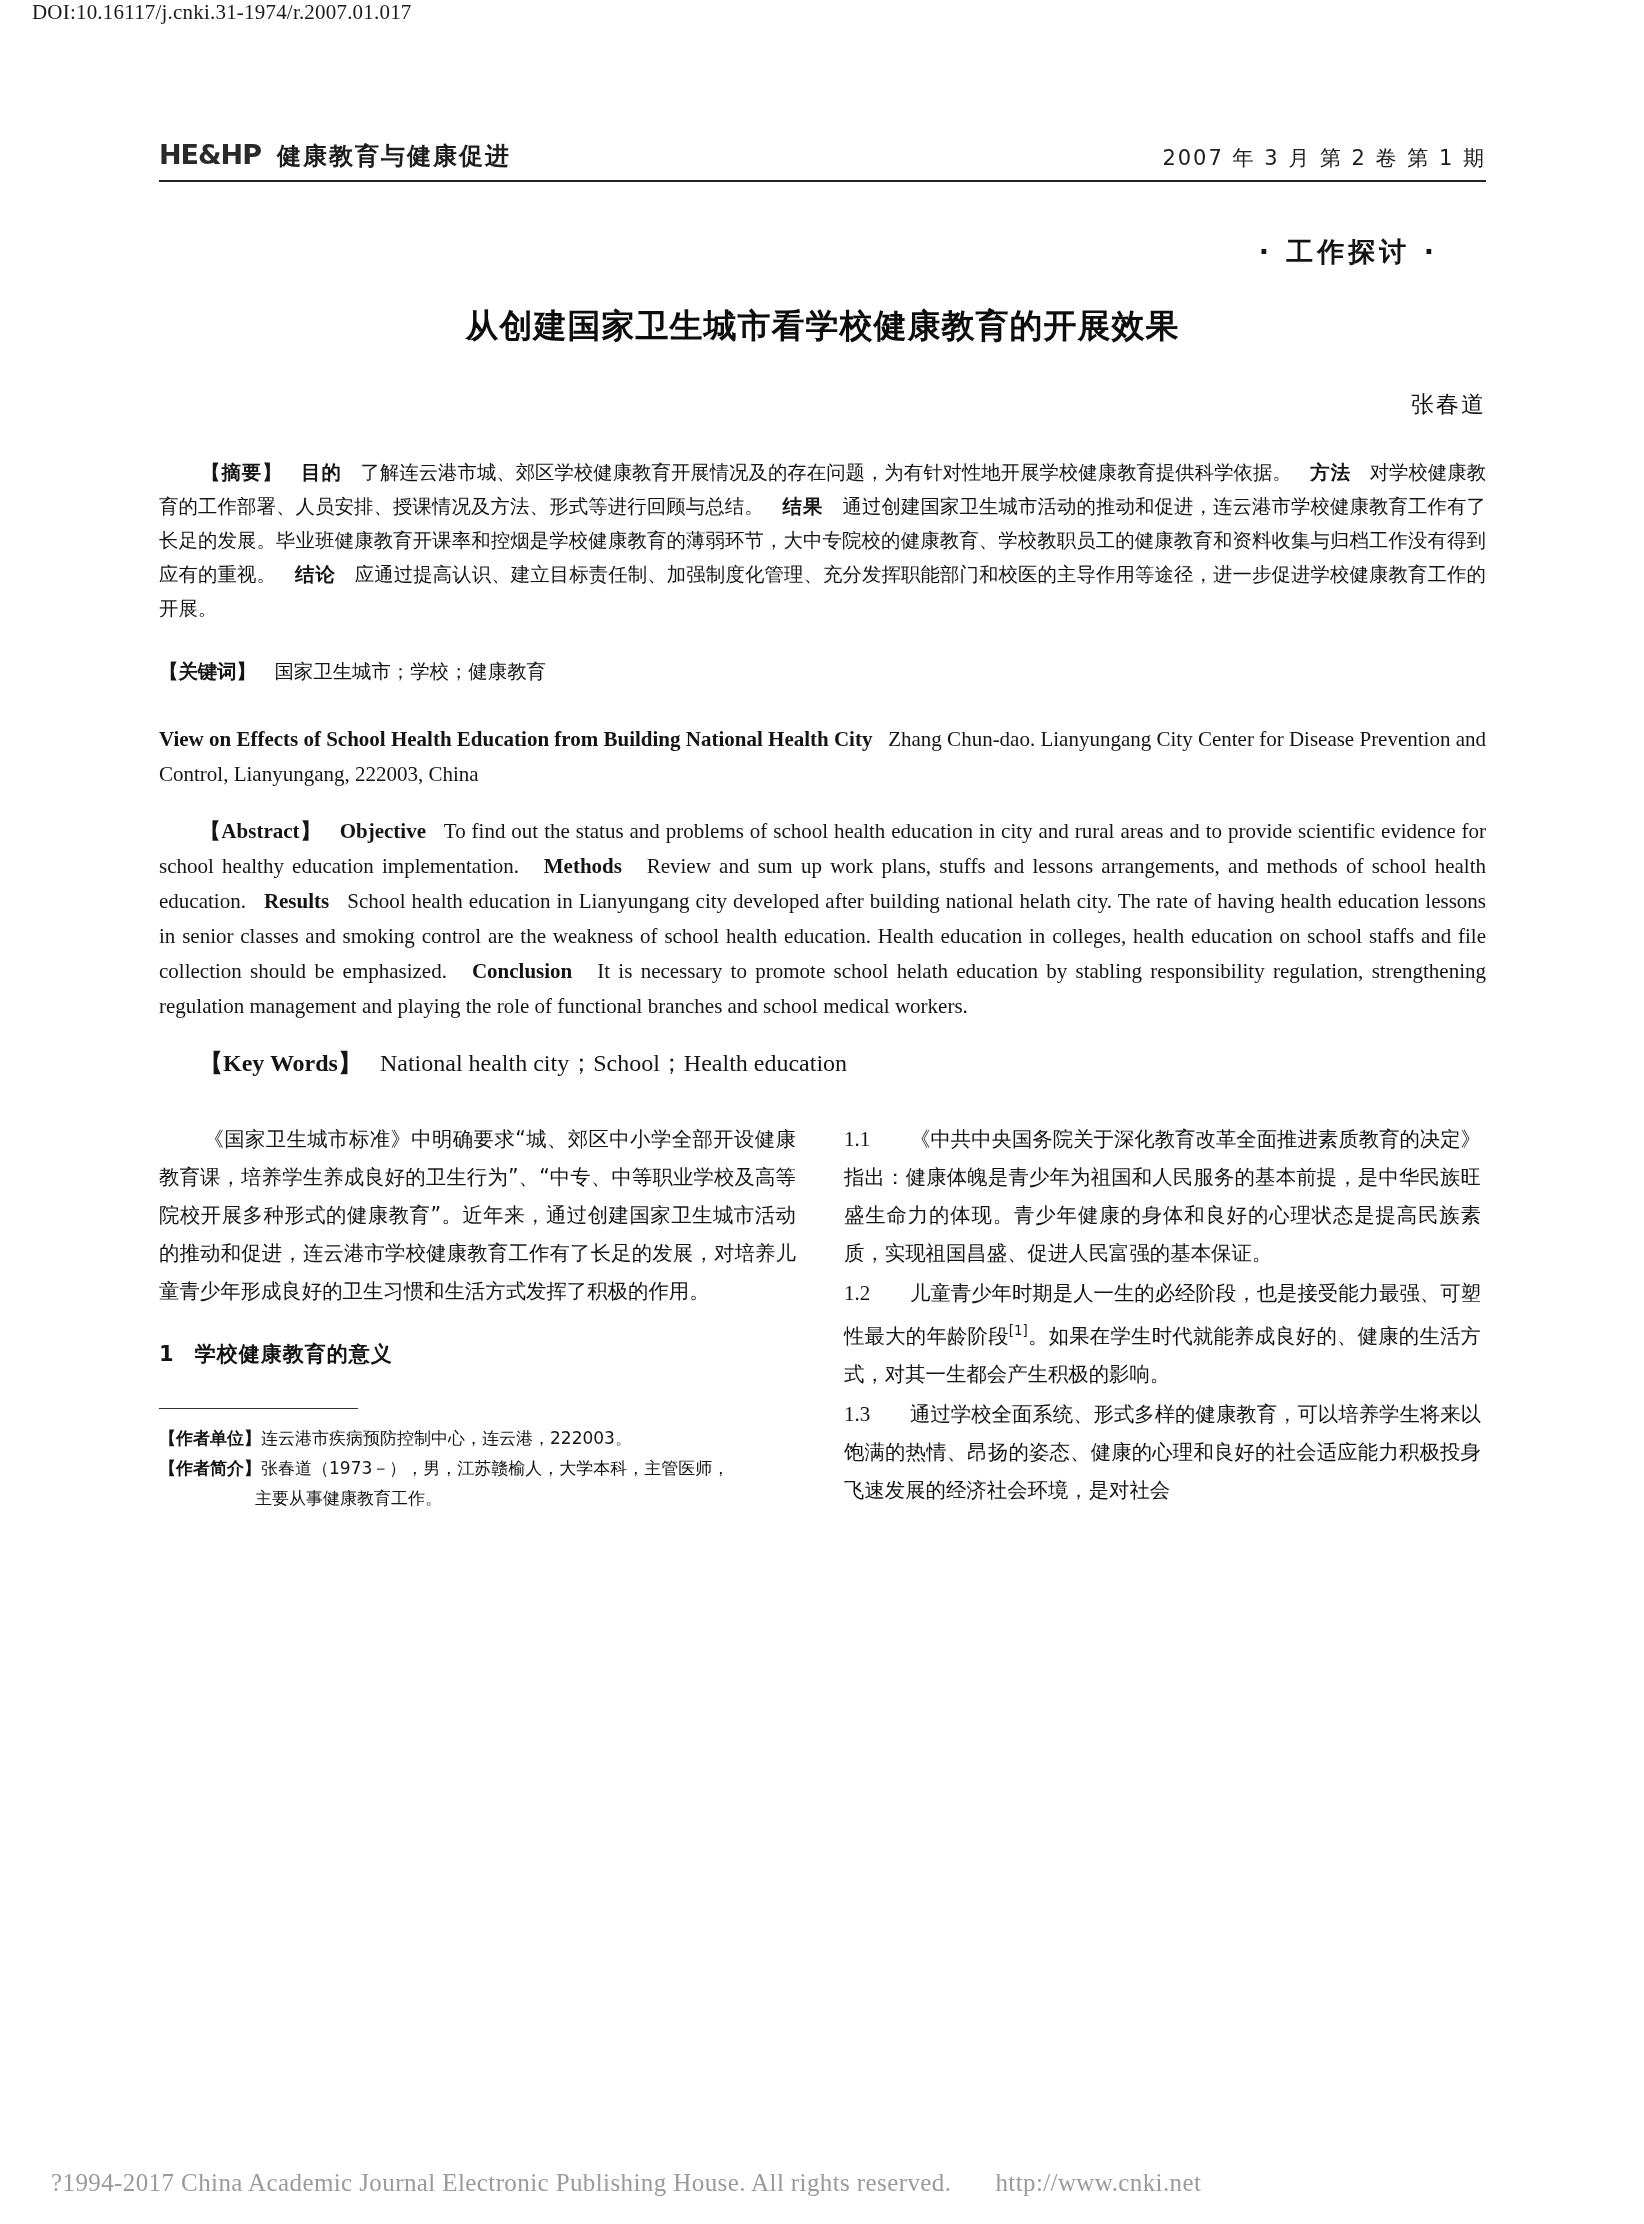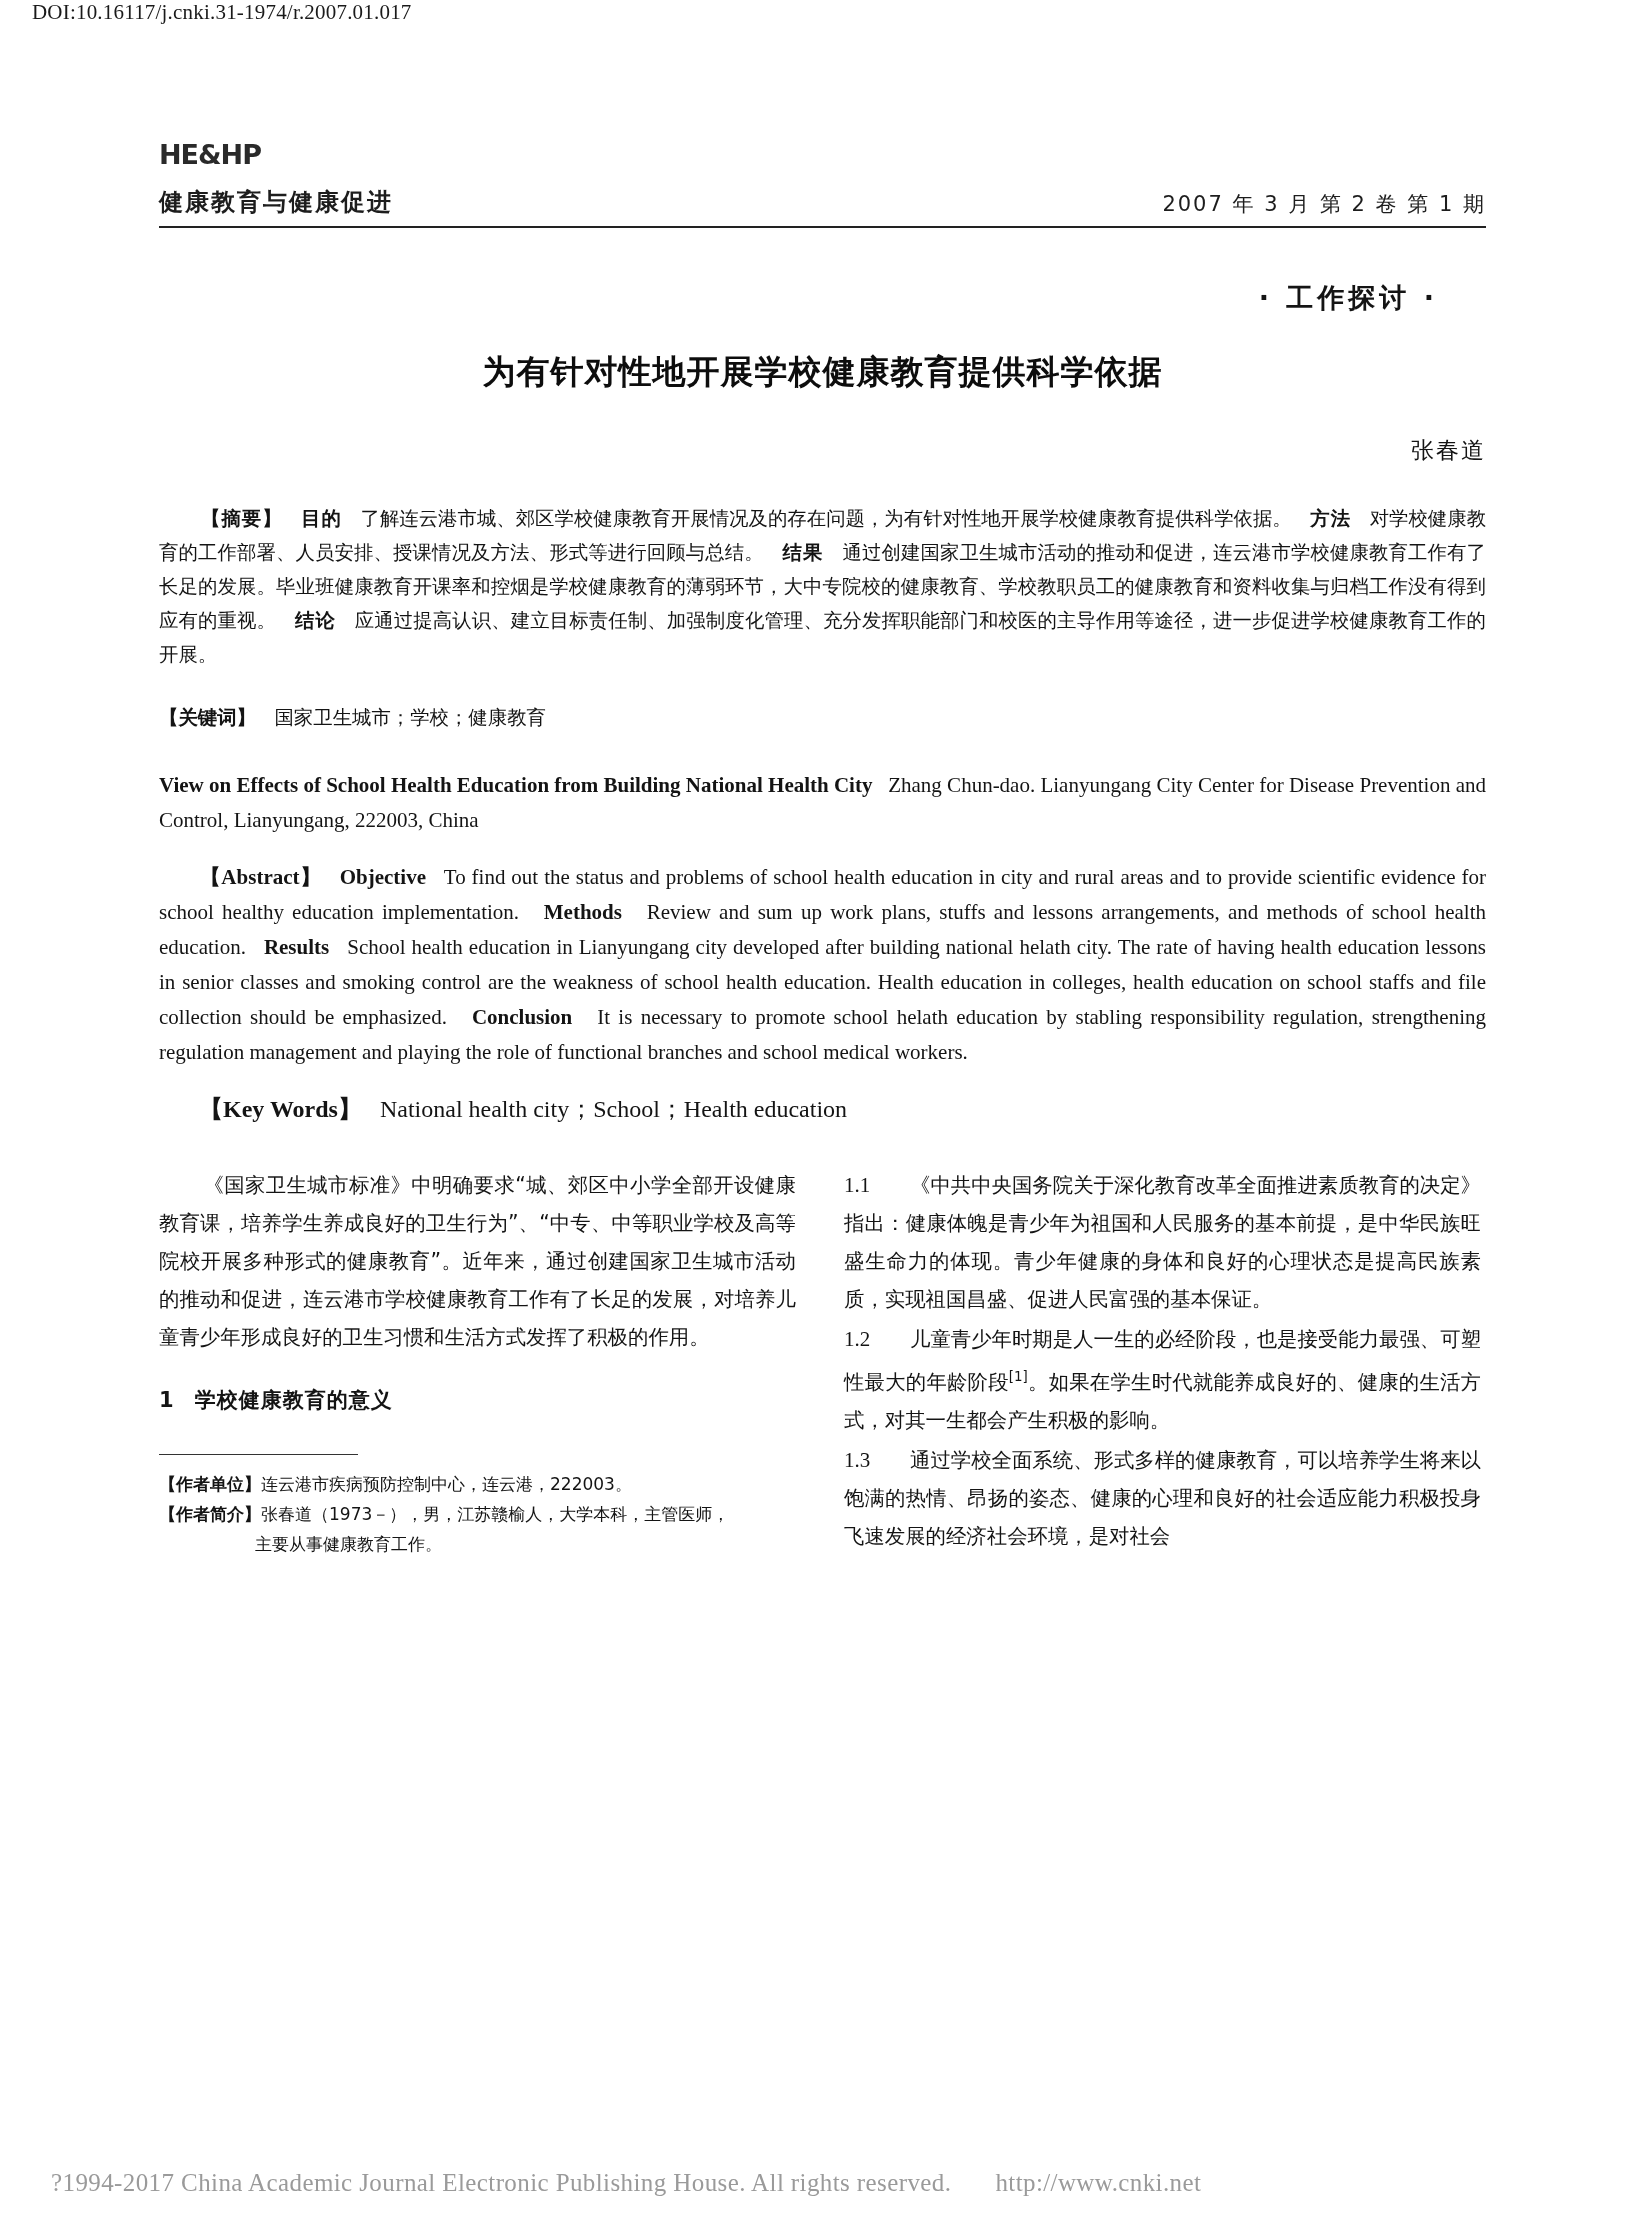--- a/index.html
+++ b/index.html
@@ -40,21 +40,20 @@
     display: flex;
     align-items: flex-end;
     justify-content: space-between;
     padding-bottom: 8px;
     border-bottom: 2px solid #222;
   }
   .runhead-left {
     display: flex;
     align-items: baseline;
     gap: 16px;
-    flex-direction: column;
   }
   .journal-logo {
     font-family: "DejaVu Sans", sans-serif;
     font-size: 27px;
     font-weight: 700;
     letter-spacing: -1px;
     color: #2a2a2a;
   }
   .journal-cn {
     font-family: "DejaVu Sans", sans-serif;
@@ -208,21 +207,21 @@
     <div class="runhead">
       <div class="runhead-left">
         <span class="journal-logo">HE&amp;HP</span>
         <span class="journal-cn">健康教育与健康促进</span>
       </div>
       <div class="runhead-right">2007 年 3 月   第 2 卷   第 1 期</div>
     </div>
 
     <div class="section-mark">· 工作探讨 ·</div>
 
-    <h1 class="title">为有针对性地开展学校健康教育提供科学依据</h1>
+    <h1 class="title">从创建国家卫生城市看学校健康教育的开展效果</h1>
 
     <div class="author">张春道</div>
 
     <div class="abs-cn">
       <span class="ind"></span><span class="lead">【摘要】</span>
       &nbsp;&nbsp;<span class="lead">目的</span>
       &nbsp;&nbsp;<span>了解连云港市城、郊区学校健康教育开展情况及的存在问题，为有针对性地开展学校健康教育提供科学依据。</span>
       &nbsp;&nbsp;<span class="lead">方法</span>
       &nbsp;&nbsp;<span>对学校健康教育的工作部署、人员安排、授课情况及方法、形式等进行回顾与总结。</span>
       &nbsp;&nbsp;<span class="lead">结果</span>

